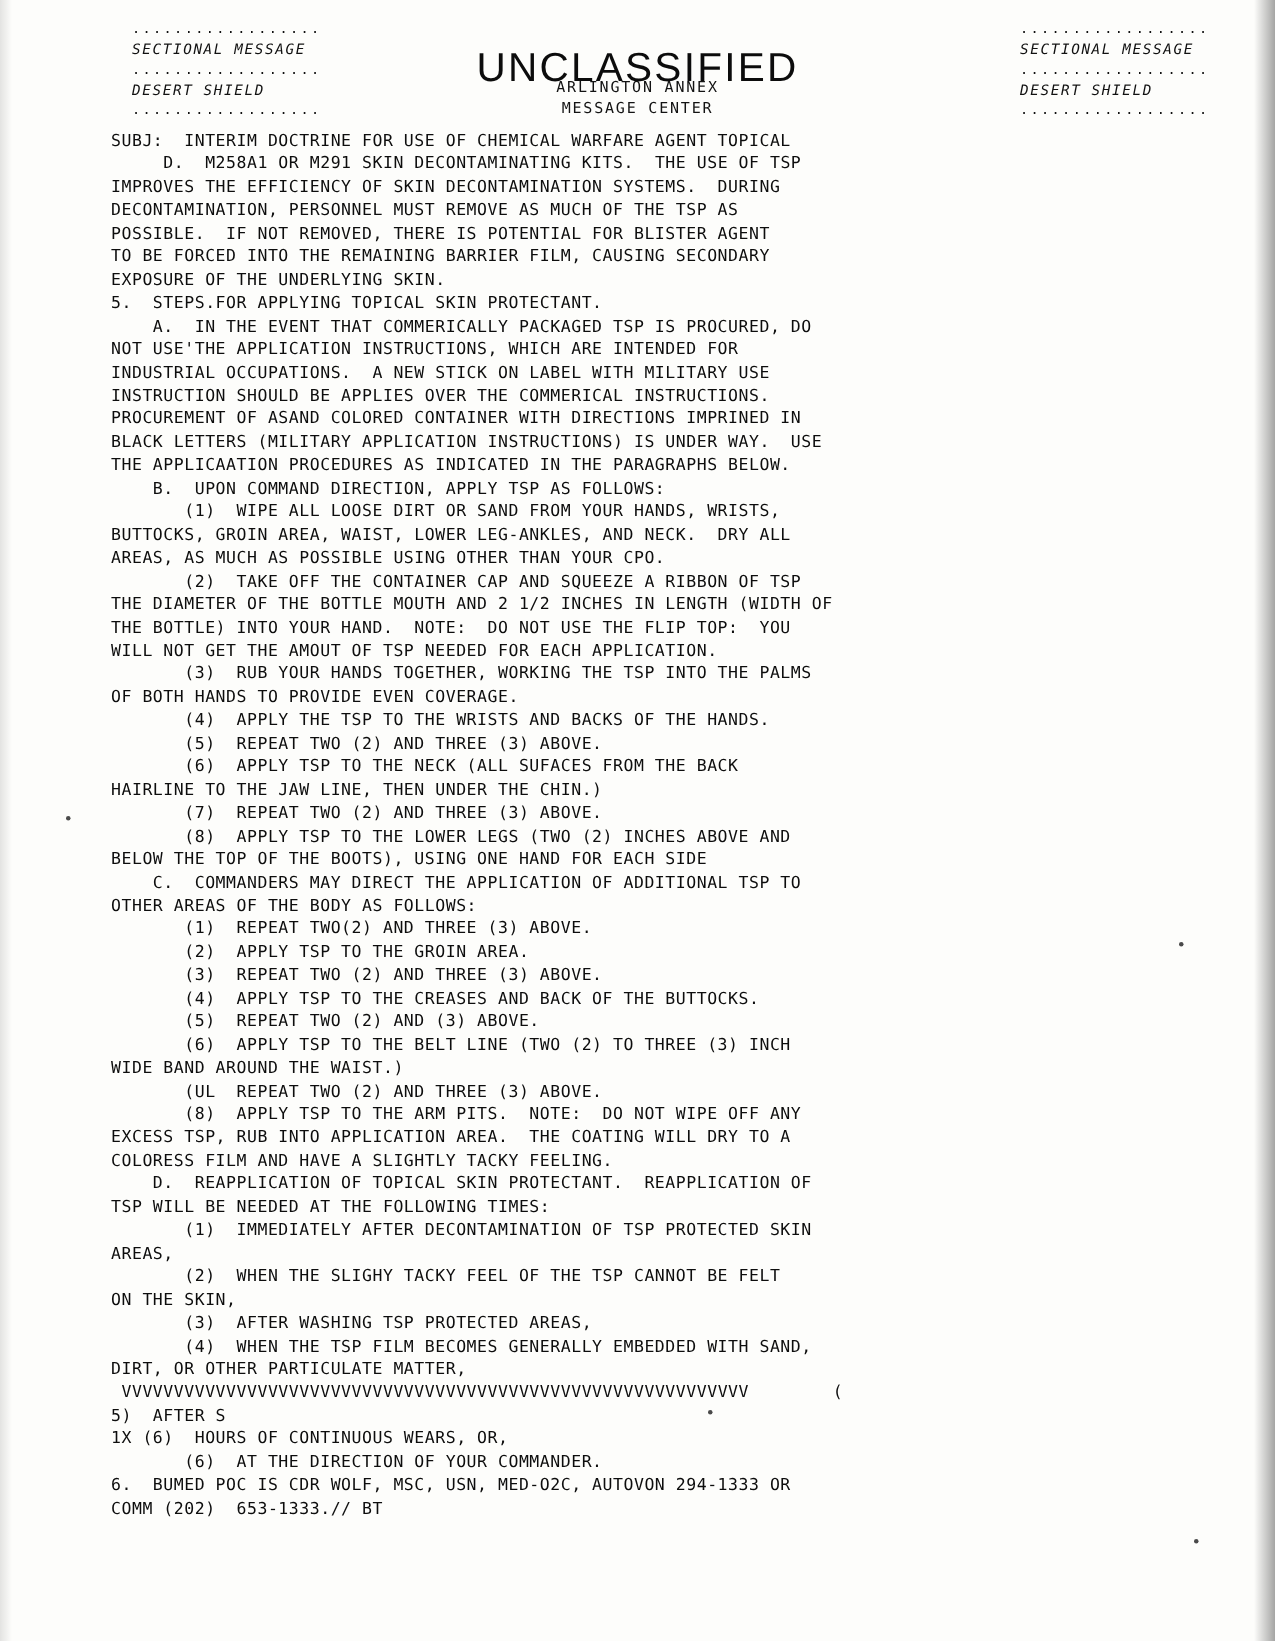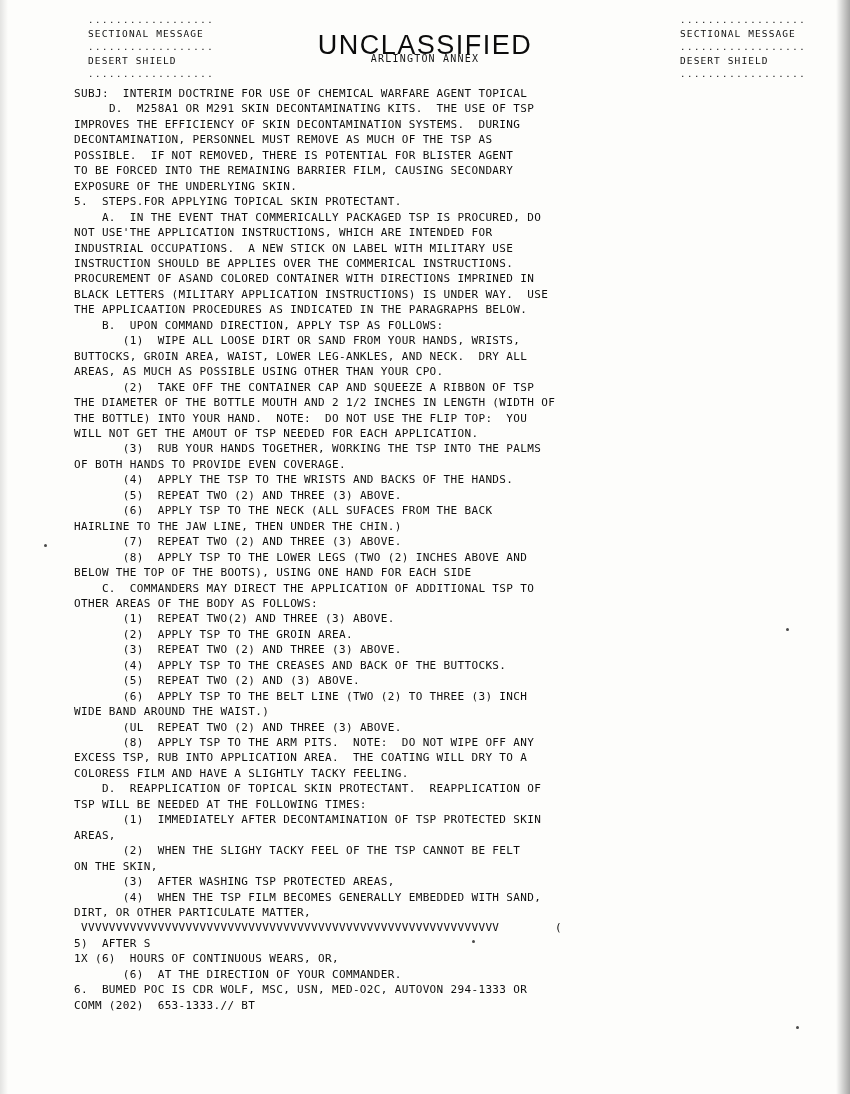--- a/index.html
+++ b/index.html
@@ -44,20 +44,21 @@
     line-height: 1.45;
     white-space: nowrap;
   }
   .stamp .dots {
     font-size: 9px;
     letter-spacing: 1.6px;
     display: block;
   }
   .stamp .line {
     display: block;
+    font-style: italic;
   }
 
   #stamp-left  { left: 88px;  top: 14px; }
   #stamp-right { left: 680px; top: 14px; }
 
   .cls-head {
     position: absolute;
     left: 0; right: 0;
     top: 30px;
     text-align: center;
@@ -116,20 +117,21 @@
     <span class="line">SECTIONAL MESSAGE</span>
     <span class="dots">..................</span>
     <span class="line">DESERT SHIELD</span>
     <span class="dots">..................</span>
   </div>
 
   <div class="cls-head">UNCLASSIFIED</div>
 
   <div class="annex">
     <div>ARLINGTON ANNEX</div>
+    <div>MESSAGE CENTER</div>
   </div>
 
   <div class="stamp" id="stamp-right">
     <span class="dots">..................</span>
     <span class="line">SECTIONAL MESSAGE</span>
     <span class="dots">..................</span>
     <span class="line">DESERT SHIELD</span>
     <span class="dots">..................</span>
   </div>
 

